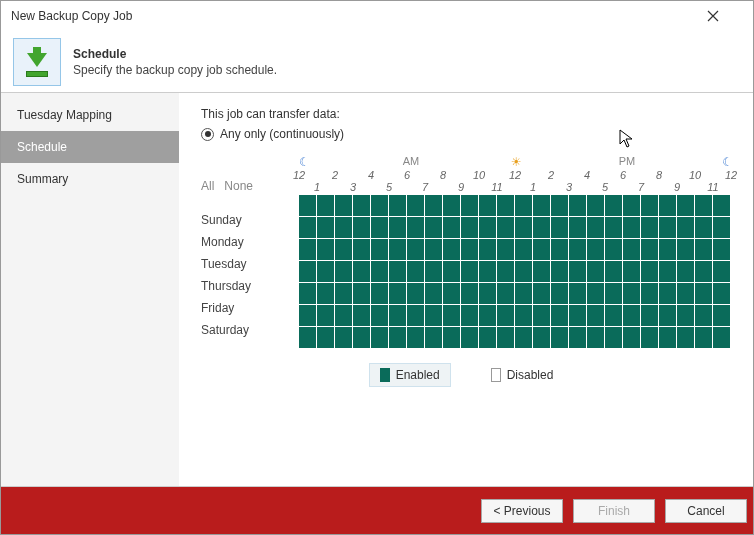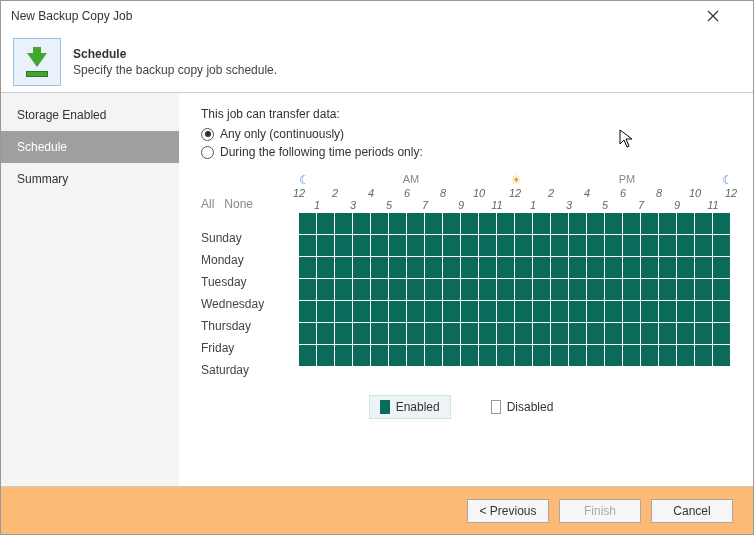--- a/index.html
+++ b/index.html
@@ -157,22 +157,22 @@
   }
   .legend-item {display:flex;align-items:center;gap:6px;padding:4px 10px;}
   .legend-item.sel {background:#eef3f5;border:1px solid #cfe2ed;}
   .sw {width:10px;height:14px;border:1px solid #999;}
   .sw.en{background:#0a6b5a;border-color:#0a6b5a;}
   .sw.dis{background:#fff;}
   .footer {
     height:48px;
     border-top:1px solid #ccc;
     display:flex;align-items:center;justify-content:flex-end;
-    gap:10px;padding:0 20px;
-    background:#fdba74;
+    gap:10px;padding:0 6px;
+    background:#b91c1c;
   }
   .btn {
     min-width:82px;height:24px;
     border:1px solid #a8a8a8;background:#f6f6f6;
     font-size:12px;display:flex;align-items:center;justify-content:center;
     padding:0 10px;
   }
   .btn.primary {border:2px solid #2f72c4;background:#fff;}
   .btn.disabled {color:#aaa;}
   .cursor {
@@ -201,49 +201,44 @@
     <div class="bar-small"></div>
   </div>
   <div class="header-text">
     <h2>Schedule</h2>
     <p>Specify the backup copy job schedule.</p>
   </div>
 </div>
 
 <div class="body">
   <div class="sidebar">
-    <div class="sidebar-item">Storage Enabled</div>
+    <div class="sidebar-item">Tuesday Mapping</div>
     <div class="sidebar-item selected">Schedule</div>
     <div class="sidebar-item">Summary</div>
   </div>
 
   <div class="main">
     <div class="section-label">This job can transfer data:</div>
 
     <div class="radio-row">
       <span class="radio checked"></span>
       <span>Any only (continuously)</span>
-    </div>
-    <div class="radio-row">
-      <span class="radio"></span>
-      <span>During the following time periods only:</span>
     </div>
 
     <div class="schedule-area">
       <div class="day-col">
         <div class="allnone" style="margin-top:-16px;margin-bottom:4px;">
           <span>All</span>&nbsp;&nbsp;
           <span>None</span>
         </div>
         <div style="height:12px"></div>
         <div id="day-labels">
             <div class="day-label">Sunday</div>
             <div class="day-label">Monday</div>
             <div class="day-label">Tuesday</div>
-            <div class="day-label">Wednesday</div>
             <div class="day-label">Thursday</div>
             <div class="day-label">Friday</div>
             <div class="day-label">Saturday</div>
           </div>
       </div>
       <div class="grid-col">
         <div class="hour-header">
           <span class="moon" style="left:0%">☾</span>
           <span class="ampm-label" style="left:24%">AM</span>
           <span class="sun" style="left:49%">☀</span>

